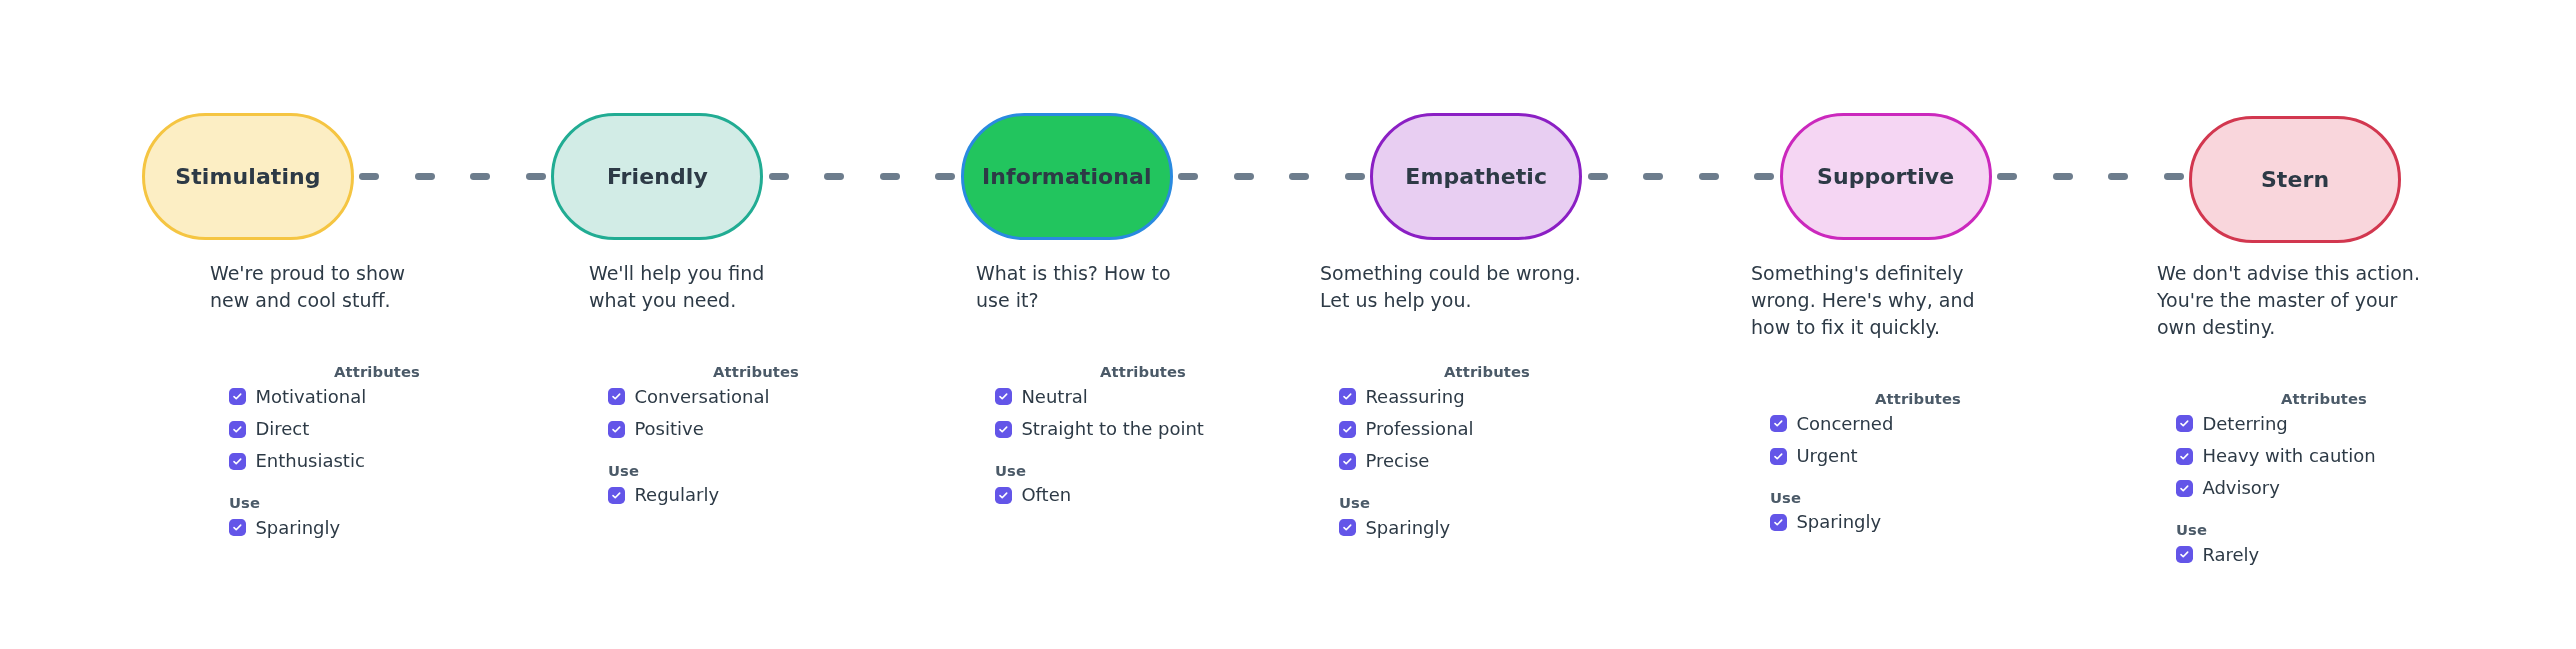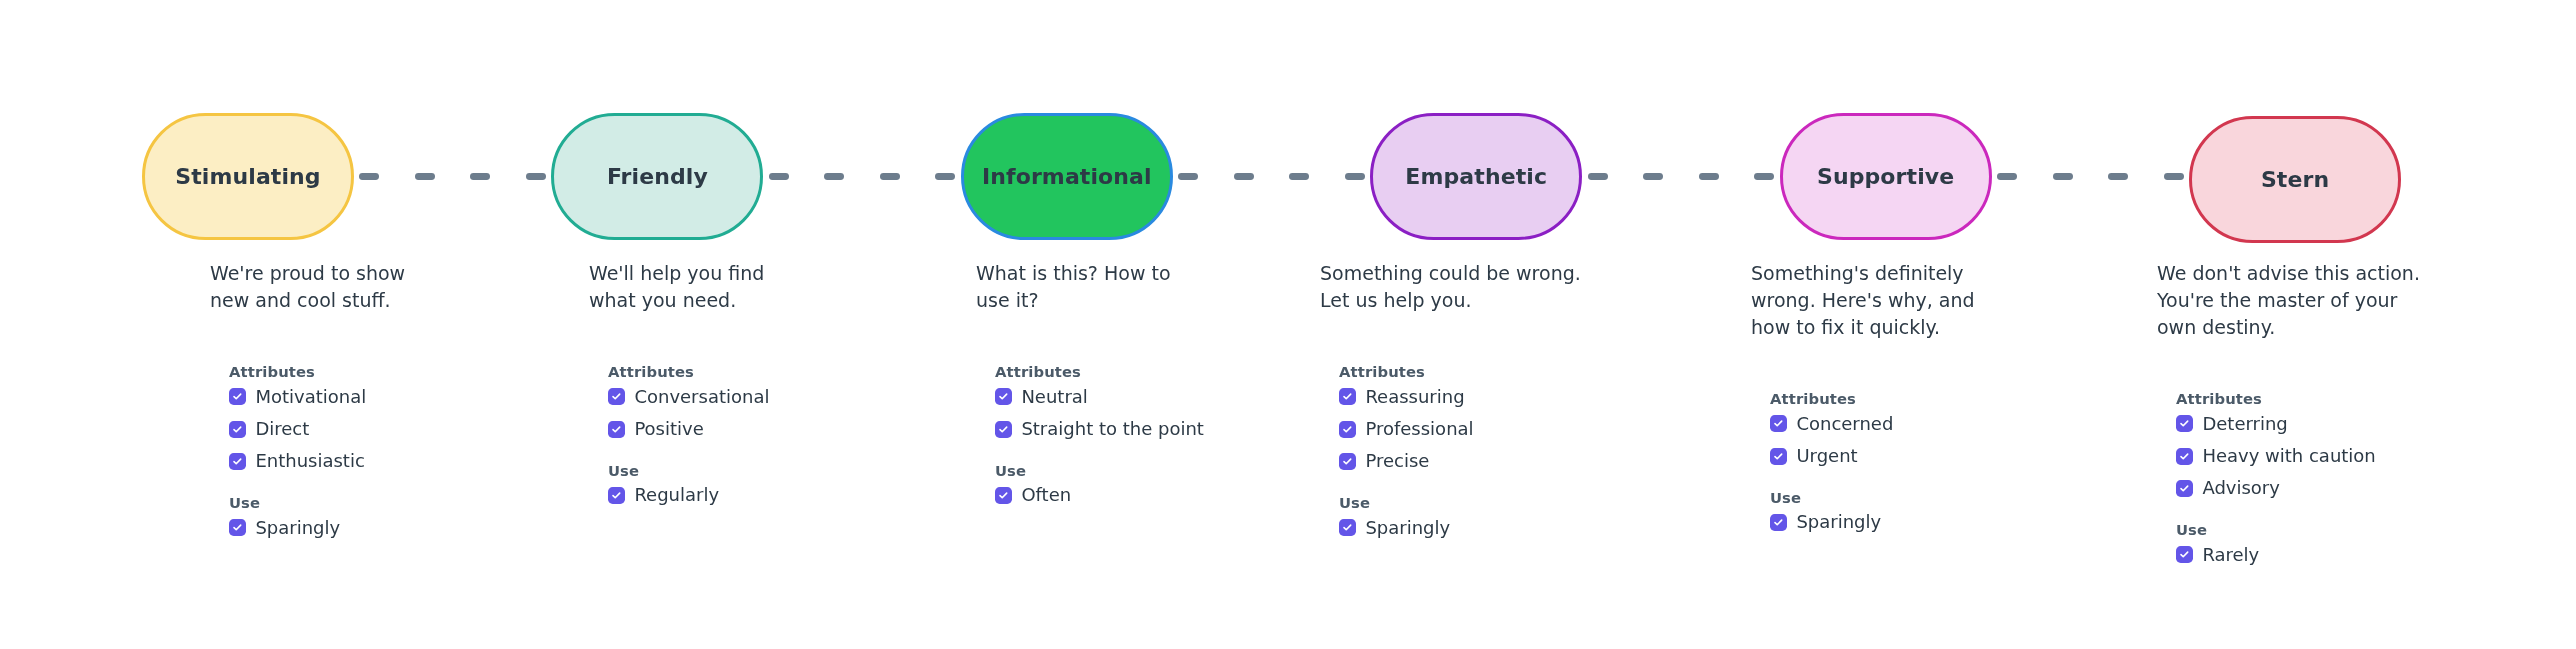--- a/index.html
+++ b/index.html
@@ -129,21 +129,21 @@
   .checkbox svg { display: block; }
 
   .check-label {
     font-size: 18px;
     line-height: 1;
     color: #2d3a46;
     margin-left: 9.4px;
     white-space: nowrap;
   }
 
-  .attrs-block { margin-top: 51px; }
+  .attrs-block { margin-top: 51px; text-align: center; }
   .use-block   { margin-top: 23px; }
 </style>
 </head>
 <body>
 
 <div class="board">
 
   <div class="pill-row" id="pill-row">
       <div class="pill" style="background: rgb(252, 238, 196); border-color: rgb(245, 197, 66);">
         <span class="pill-label">Stimulating</span>

